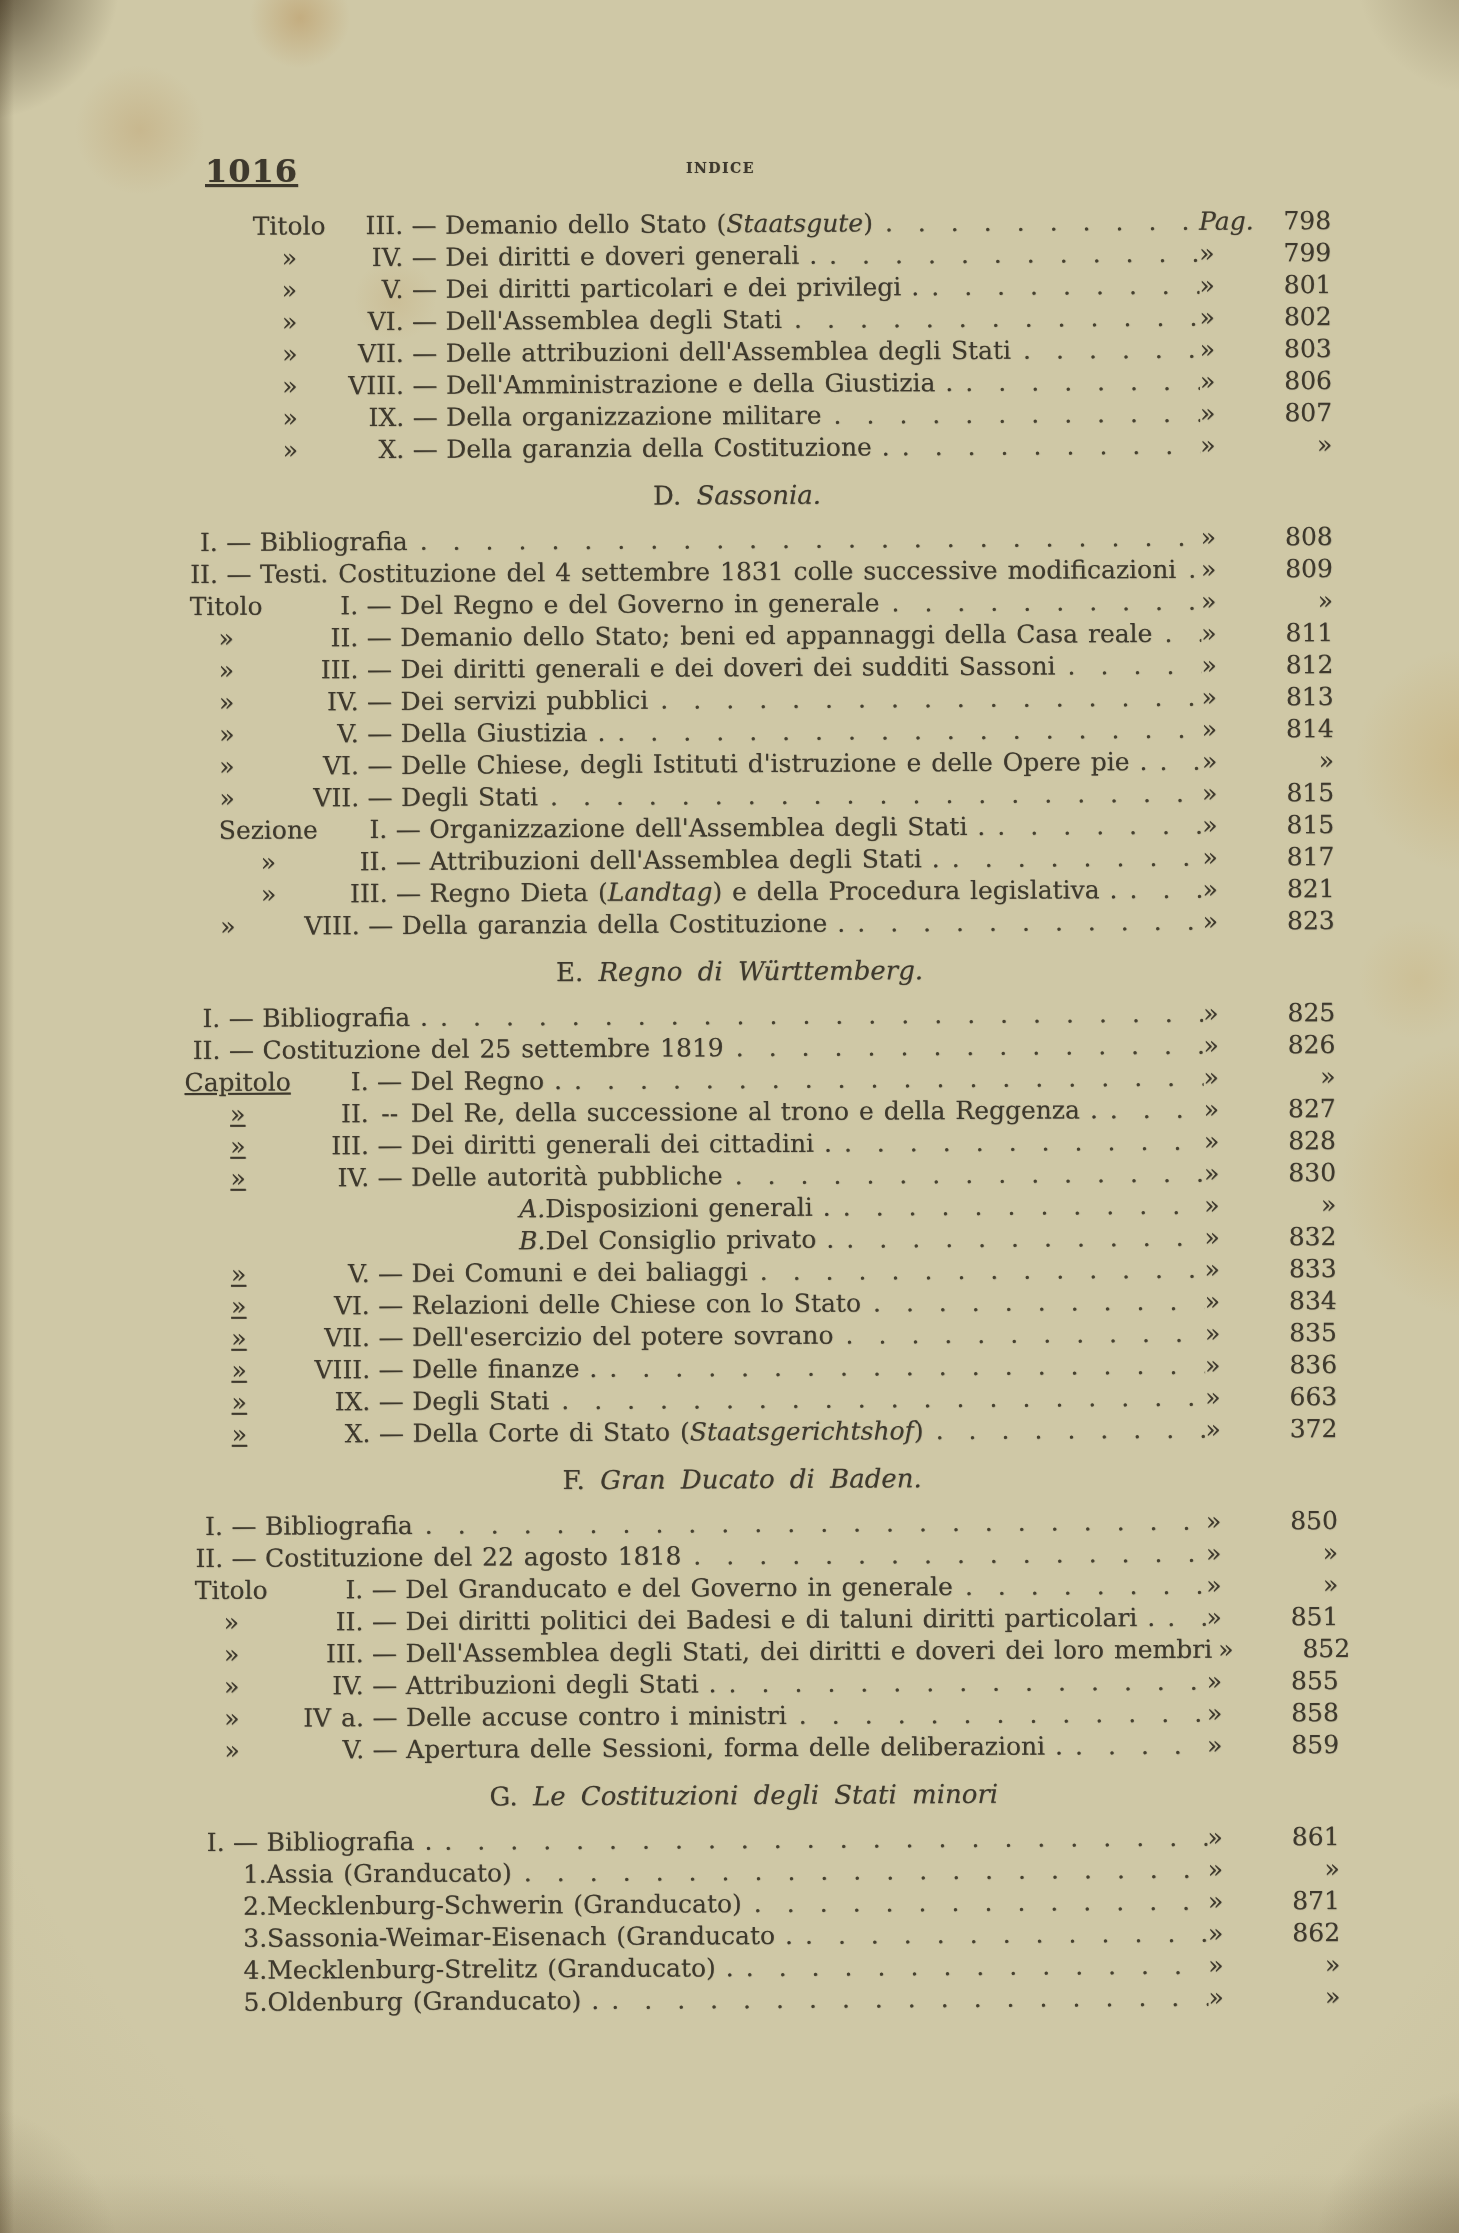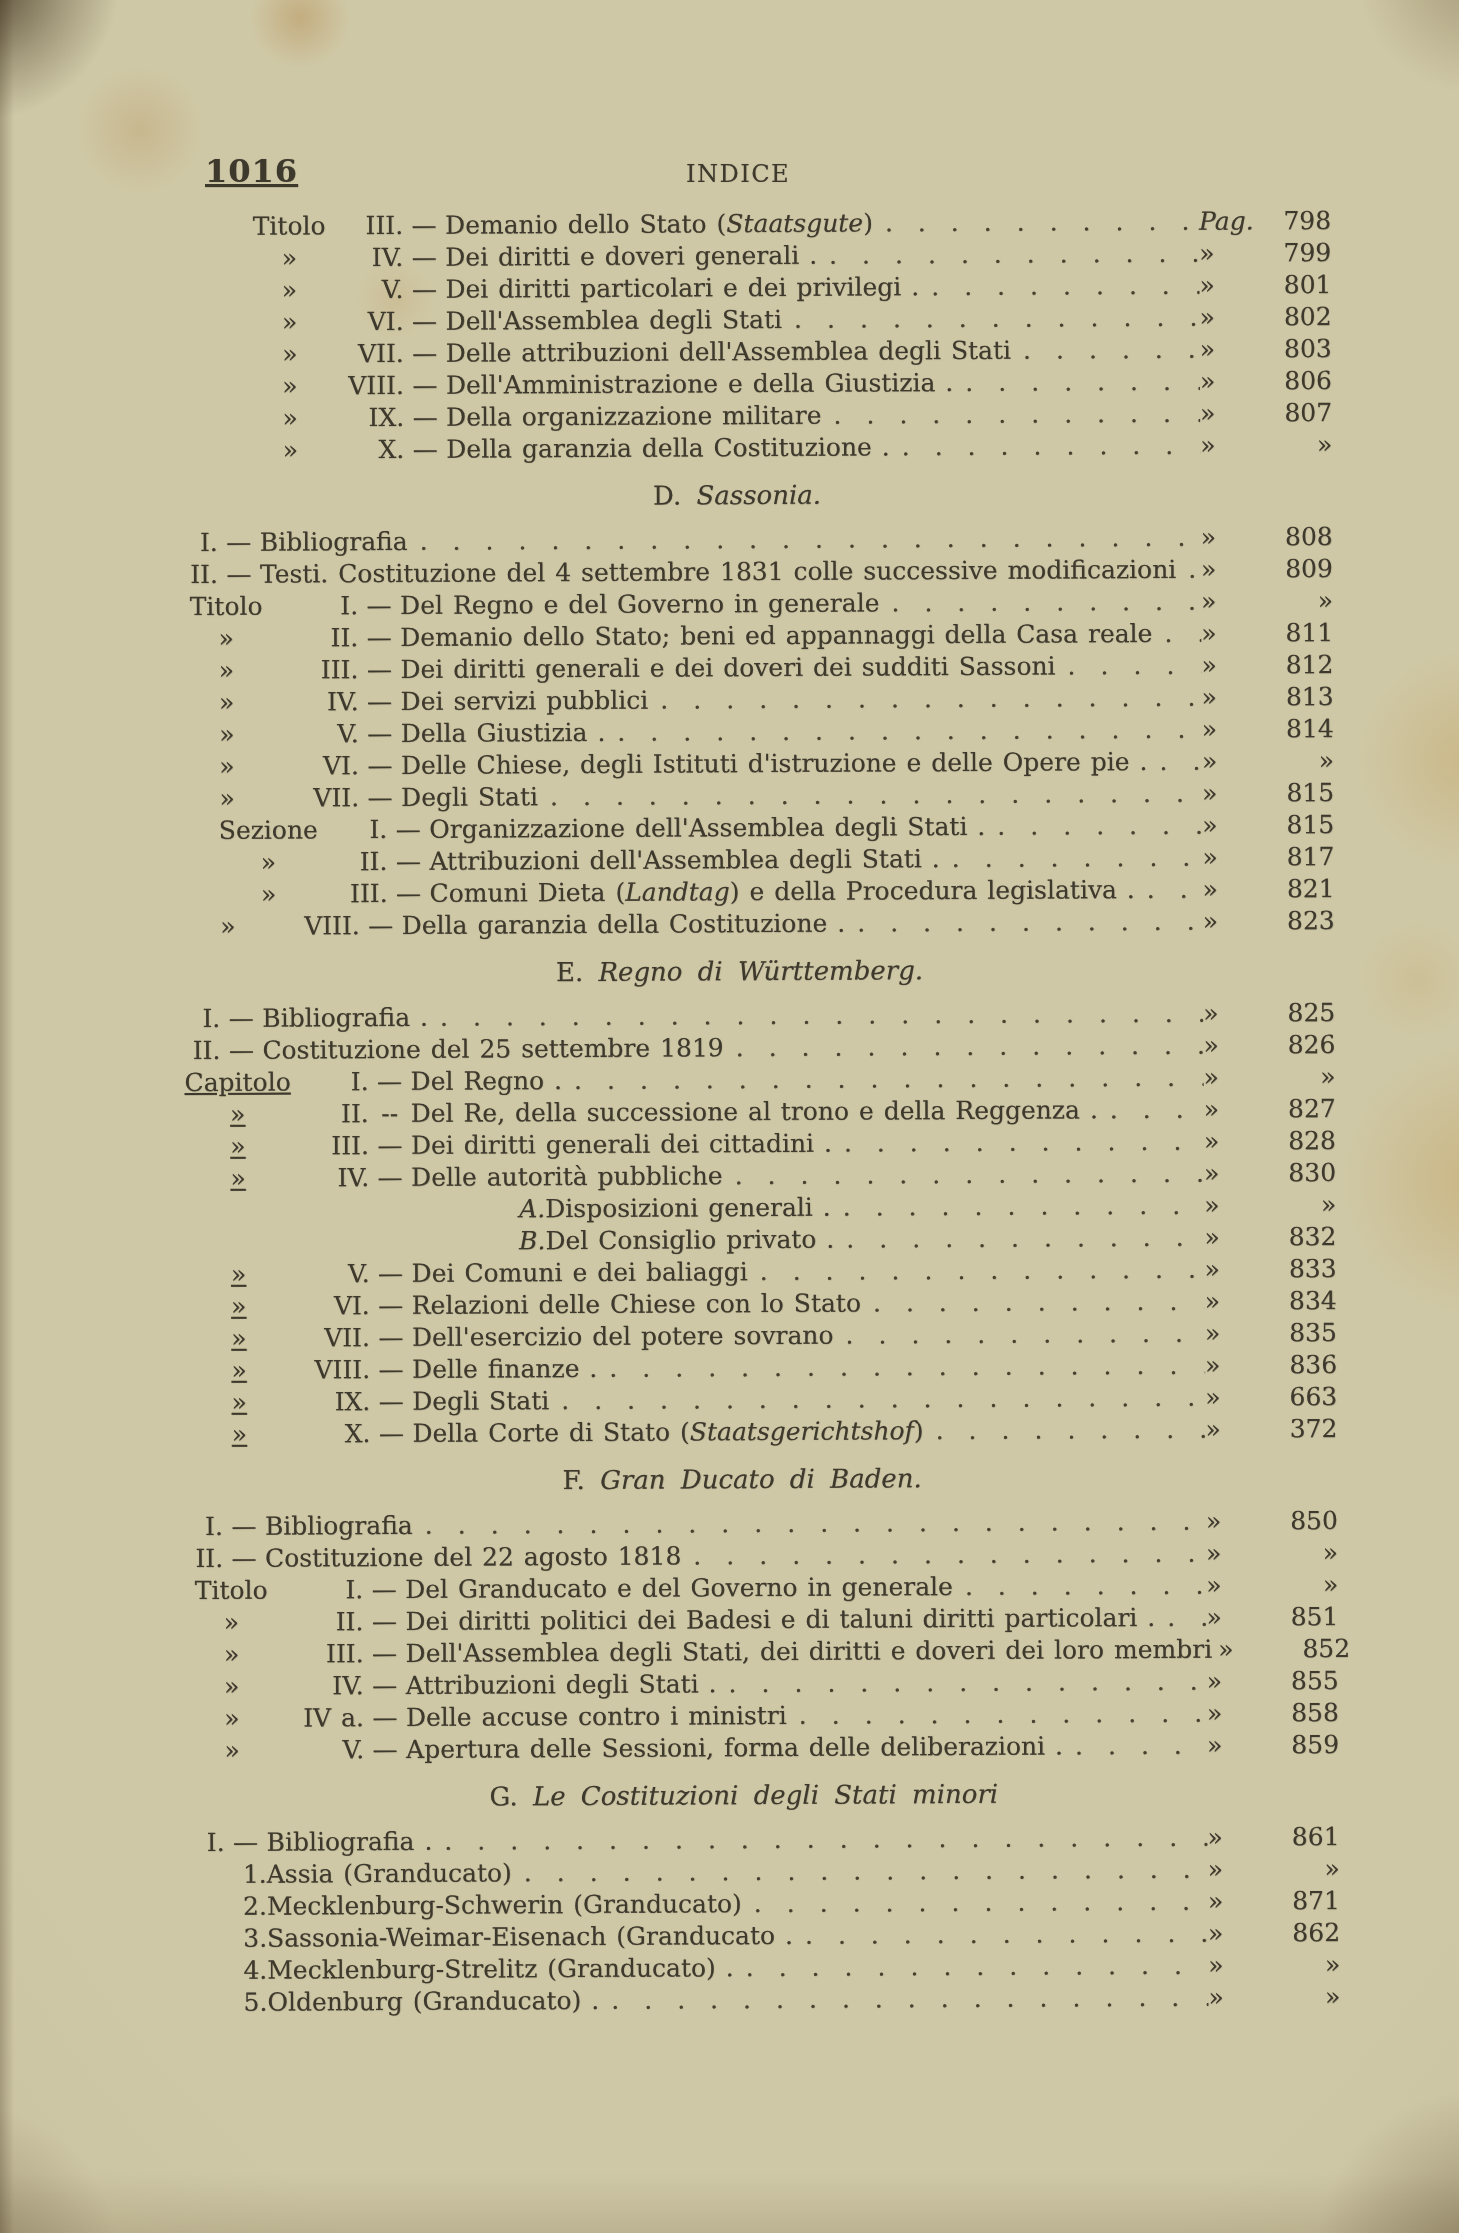--- a/index.html
+++ b/index.html
@@ -28,21 +28,21 @@
   }
   .inked{ text-shadow:0.3px 0.3px 0.8px rgba(62,57,45,.55); }
 
   
   .folio{
     position:absolute;left:205px;top:152px;
     font-size:32px;font-weight:bold;letter-spacing:1px;text-decoration:underline;
   }
   .running-title{
     position:absolute;left:686px;top:160px;
-    font-size:24px;font-weight:normal;letter-spacing:1.5px;
+    font-size:14px;font-weight:bold;letter-spacing:1.5px;
   }
 
   
   .toc{
     position:absolute;top:212px;left:0;right:0;
     padding-right:128px;
     font-size:25px;line-height:32px;
     transform:rotate(-0.3deg);transform-origin:top left;
     word-spacing:2px;
   }
@@ -256,21 +256,21 @@
     <span class="sep">—</span>
     <span class="txt"><span class="t1">Attribuzioni dell'Assemblea degli Stati .</span><i class="t2"></i><span class="t3"></span></span>
     <span class="leaders"></span>
     <span class="ref">»</span>
     <span class="pg">817</span>
   </div>
         <div class="row t-sezione">
     <span class="lbl">»</span>
     <span class="num">III.</span>
     <span class="sep">—</span>
-    <span class="txt"><span class="t1">Comuni Dieta (</span><i class="t2">Landtag</i><span class="t3">) e della Procedura legislativa .</span></span>
+    <span class="txt"><span class="t1">Regno Dieta (</span><i class="t2">Landtag</i><span class="t3">) e della Procedura legislativa .</span></span>
     <span class="leaders"></span>
     <span class="ref">»</span>
     <span class="pg">821</span>
   </div>
         <div class="row t-titolo">
     <span class="lbl">»</span>
     <span class="num">VIII.</span>
     <span class="sep">—</span>
     <span class="txt"><span class="t1">Della garanzia della Costituzione .</span><i class="t2"></i><span class="t3"></span></span>
     <span class="leaders"></span>

